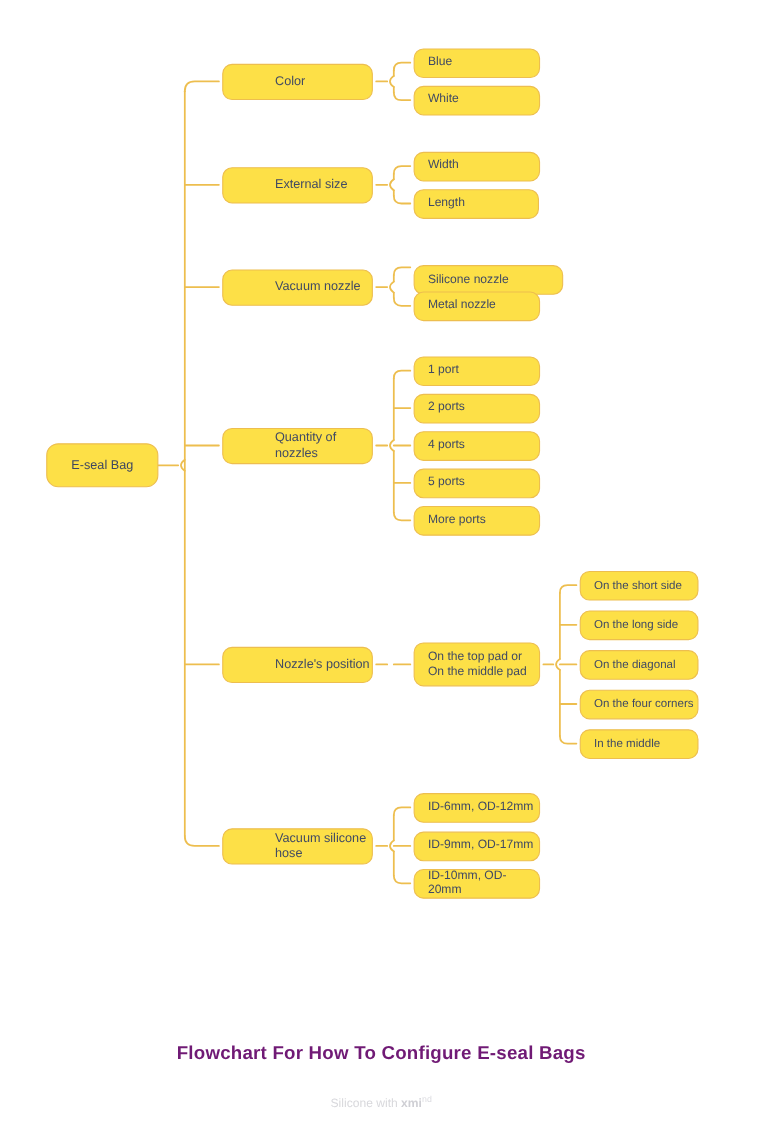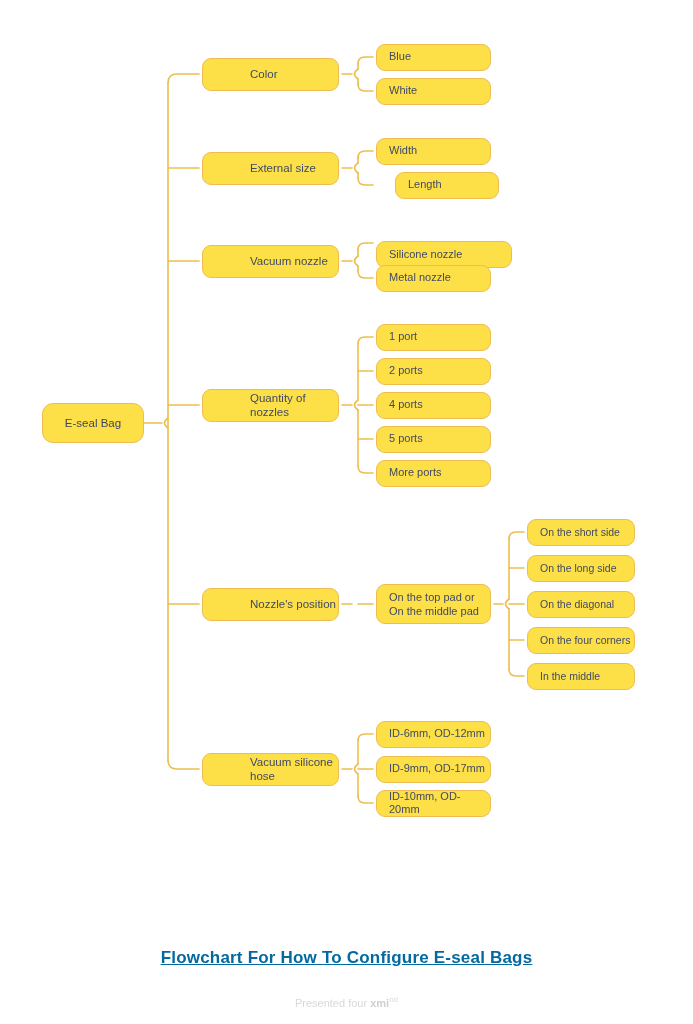--- a/index.html
+++ b/index.html
@@ -37,23 +37,22 @@
   .node.lvl3{font-size:11px;}
   .node.lvl4{font-size:10.5px;}
   .node.twoline{padding-top:1px;}
 
   #title{
     position:absolute;
     left:0;top:948px;width:693px;
     text-align:center;
     font-size:17px;
     font-weight:bold;
-    color:#0369a1;
+    color:#701a75;
     letter-spacing:.2px;
-    text-decoration:underline;
   }
   #footer{
     position:absolute;
     left:0;top:995px;width:693px;
     text-align:center;
     font-size:11px;
     color:#d8d8dc;
   }
   #footer .brand{font-weight:bold;color:#cfcfd4;}
   #footer .mark{font-size:8px;vertical-align:super;color:#dcdce0;}
@@ -118,21 +117,21 @@
       <path d="M 358 796 Q 358 803 365 803 H 373" fill="none" stroke="#EDBE4F" stroke-width="1.6" stroke-linecap="round" stroke-linejoin="round"></path>
       <path d="M 358 769 H 373" fill="none" stroke="#EDBE4F" stroke-width="1.6" stroke-linecap="round" stroke-linejoin="round"></path>
     </svg>
   <div id="nodes-layer">
       <div class="node root" style="left: 42px; top: 403px; width: 102px; height: 40px;">E-seal Bag</div>
       <div class="node lvl2" style="left: 202px; top: 57.5px; width: 137px; height: 33px;">Color</div>
       <div class="node lvl3" style="left: 376px; top: 43.5px; width: 115px; height: 27px;">Blue</div>
       <div class="node lvl3" style="left: 376px; top: 77.5px; width: 115px; height: 27px;">White</div>
       <div class="node lvl2" style="left: 202px; top: 151.5px; width: 137px; height: 33px;">External size</div>
       <div class="node lvl3" style="left: 376px; top: 137.5px; width: 115px; height: 27px;">Width</div>
-      <div class="node lvl3" style="left: 395px; top: 171.5px; width: 104px; height: 27px;">Length</div>
+      <div class="node lvl3" style="left: 376px; top: 171.5px; width: 114px; height: 27px;">Length</div>
       <div class="node lvl2" style="left: 202px; top: 244.5px; width: 137px; height: 33px;">Vacuum nozzle</div>
       <div class="node lvl3" style="left: 376px; top: 241px; width: 136px; height: 27px;">Silicone nozzle</div>
       <div class="node lvl3" style="left: 376px; top: 264.5px; width: 115px; height: 27px;">Metal nozzle</div>
       <div class="node lvl2" style="left: 202px; top: 388.5px; width: 137px; height: 33px;">Quantity of nozzles</div>
       <div class="node lvl3" style="left: 376px; top: 323.5px; width: 115px; height: 27px;">1 port</div>
       <div class="node lvl3" style="left: 376px; top: 357.5px; width: 115px; height: 27px;">2 ports</div>
       <div class="node lvl3" style="left: 376px; top: 391.5px; width: 115px; height: 27px;">4 ports</div>
       <div class="node lvl3" style="left: 376px; top: 425.5px; width: 115px; height: 27px;">5 ports</div>
       <div class="node lvl3" style="left: 376px; top: 459.5px; width: 115px; height: 27px;">More ports</div>
       <div class="node lvl2" style="left: 202px; top: 587.5px; width: 137px; height: 33px;">Nozzle's position</div>
@@ -145,14 +144,14 @@
       <div class="node lvl4" style="left: 527px; top: 662.5px; width: 108px; height: 27px;">In the middle</div>
       <div class="node lvl2" style="left: 202px; top: 752.5px; width: 137px; height: 33px;">Vacuum silicone hose</div>
       <div class="node lvl3" style="left: 376px; top: 720.5px; width: 115px; height: 27px;">ID-6mm, OD-12mm</div>
       <div class="node lvl3" style="left: 376px; top: 755.5px; width: 115px; height: 27px;">ID-9mm, OD-17mm</div>
       <div class="node lvl3" style="left: 376px; top: 789.5px; width: 115px; height: 27px;">ID-10mm, OD-20mm</div>
     </div>
 </div>
 
 <div id="title">Flowchart For How To Configure E-seal Bags</div>
 <div id="footer">
-  <span>Presented four </span><span class="brand">xmi</span><span class="mark">nd</span>
+  <span>Silicone with </span><span class="brand">xmi</span><span class="mark">nd</span>
 </div>
 
 </body></html>

